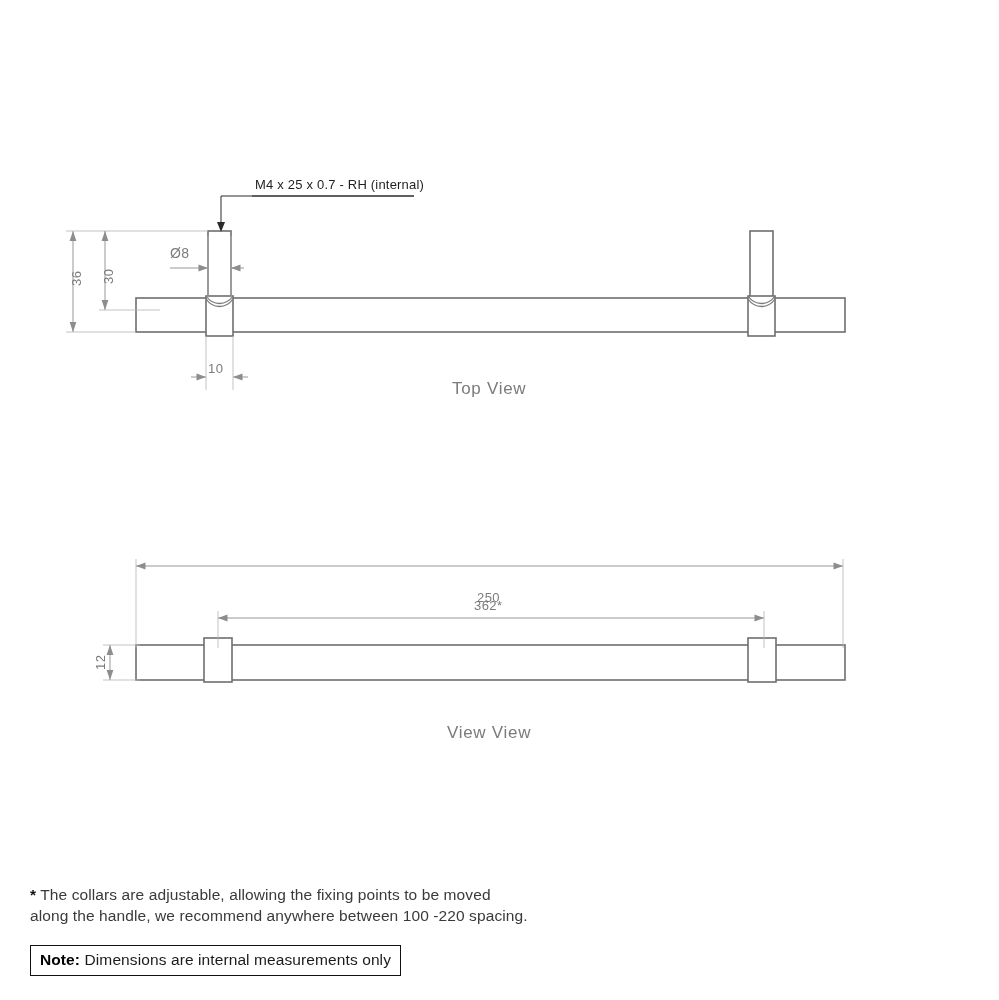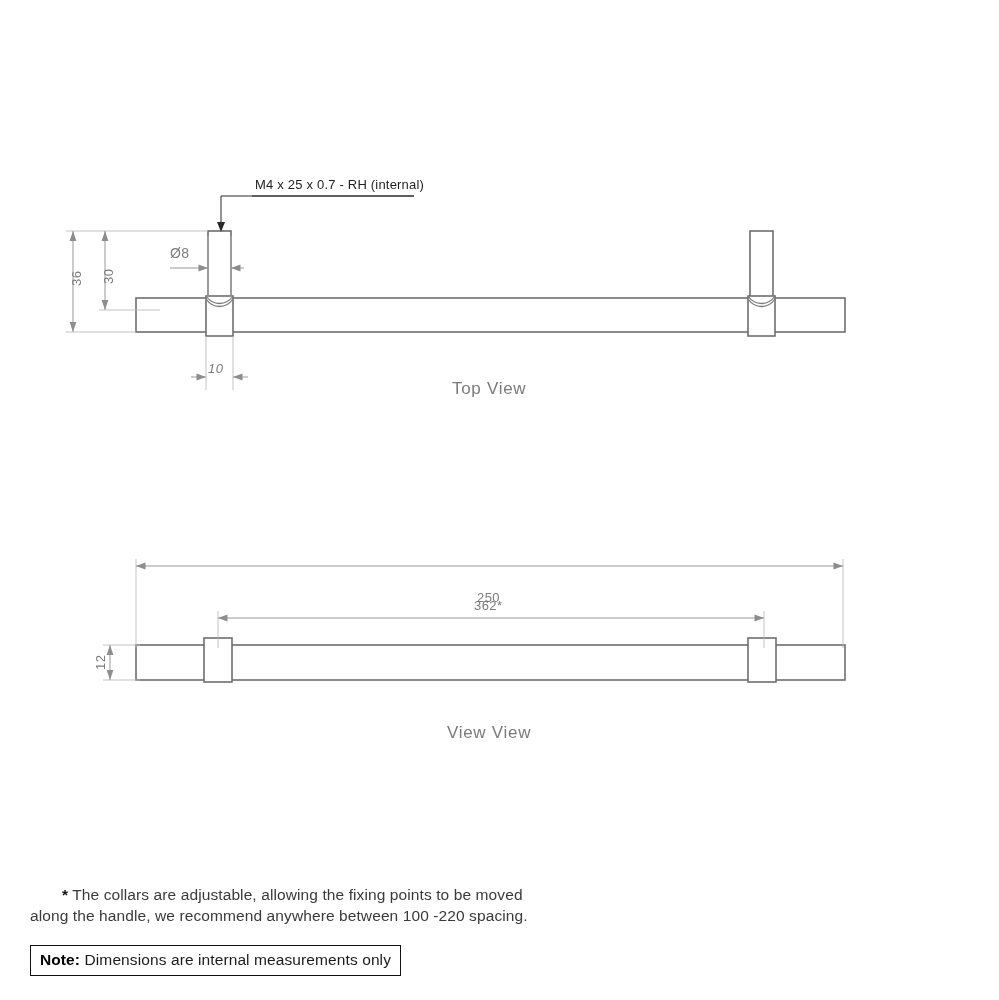--- a/index.html
+++ b/index.html
@@ -220,33 +220,33 @@
   </svg>
 
   <div class="callout-text" style="left:255px; top:177px;">M4 x 25 x 0.7 - RH (internal)</div>
 
   <div class="dim-text vertical" style="left:70px; top:286px;">36</div>
 
   <div class="dim-text vertical" style="left:102px; top:284px;">30</div>
 
   <div class="dim-text" style="left:170px; top:246px; font-size:14px;">Ø8</div>
 
-  <div class="dim-text" style="left:208px; top:362px;font-style:italic;">10</div>
+  <div class="dim-text" style="left:208px; top:362px;">10</div>
 
   <div class="view-label" style="left:452px; top:379px;">Top View</div>
 
   <div class="dim-text" style="left:477px; top:548px;margin-top:43px;">250</div>
 
   <div class="dim-text" style="left:474px; top:599px;">362*</div>
 
   <div class="dim-text vertical" style="left:94px; top:670px;">12</div>
 
   <div class="view-label" style="left:447px; top:723px;">View View</div>
 
-  <div class="footnote" style="left:30px; top:884px;margin-left:32px;">
+  <div class="footnote" style="left:30px; top:884px;">
     <span class="asterisk">*</span>
     <span>The collars are adjustable, allowing the fixing points to be moved</span>
   </div>
   <div class="footnote" style="left:30px; top:905px;">along the handle, we recommend anywhere between 100 -220 spacing.</div>
 
   <div class="note-box" style="left:30px; top:945px;">
     <span class="note-label">Note:</span>
     <span>Dimensions are internal measurements only</span>
   </div>
 

